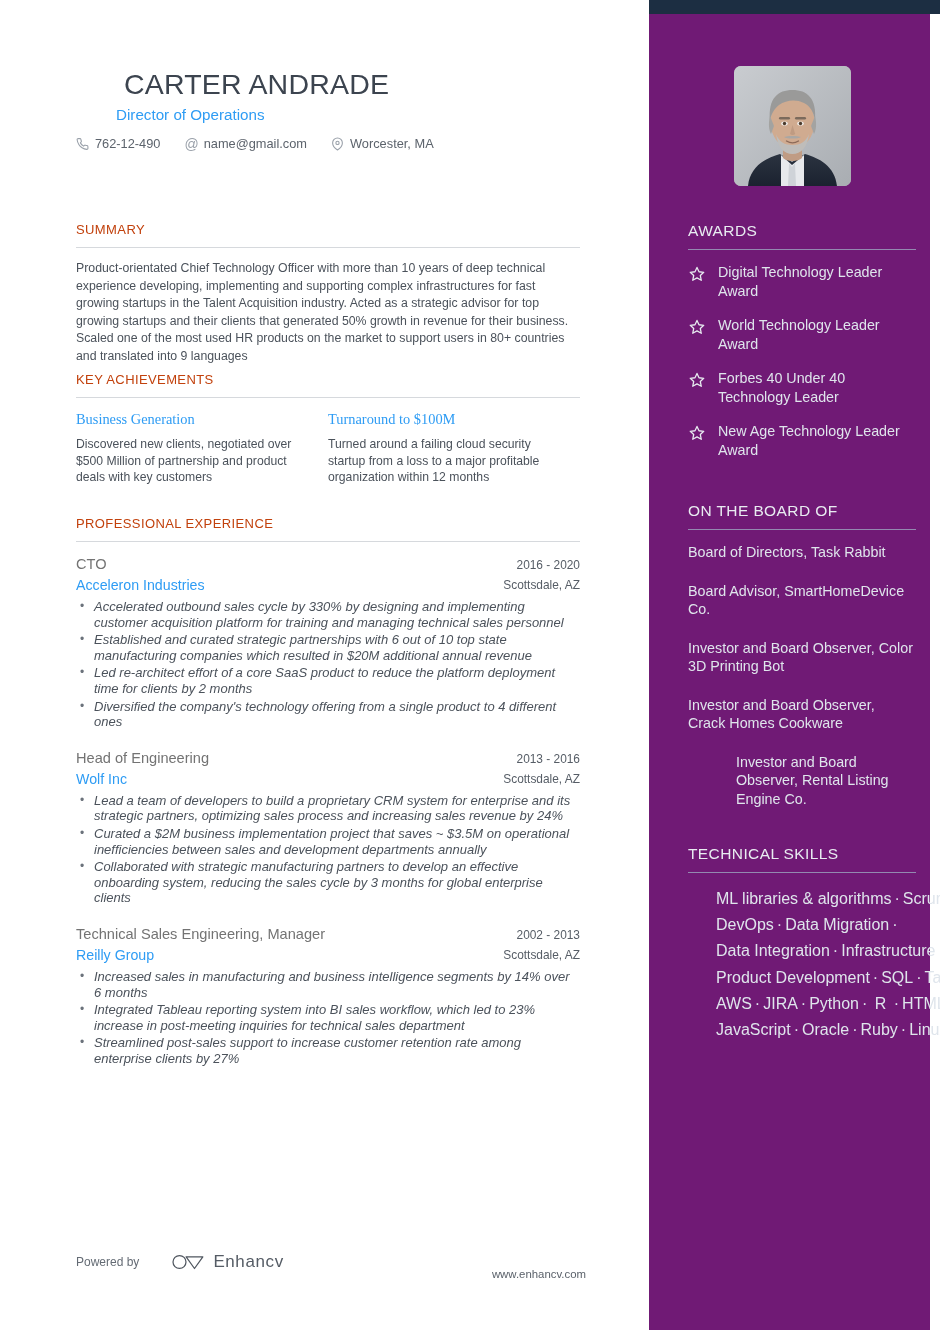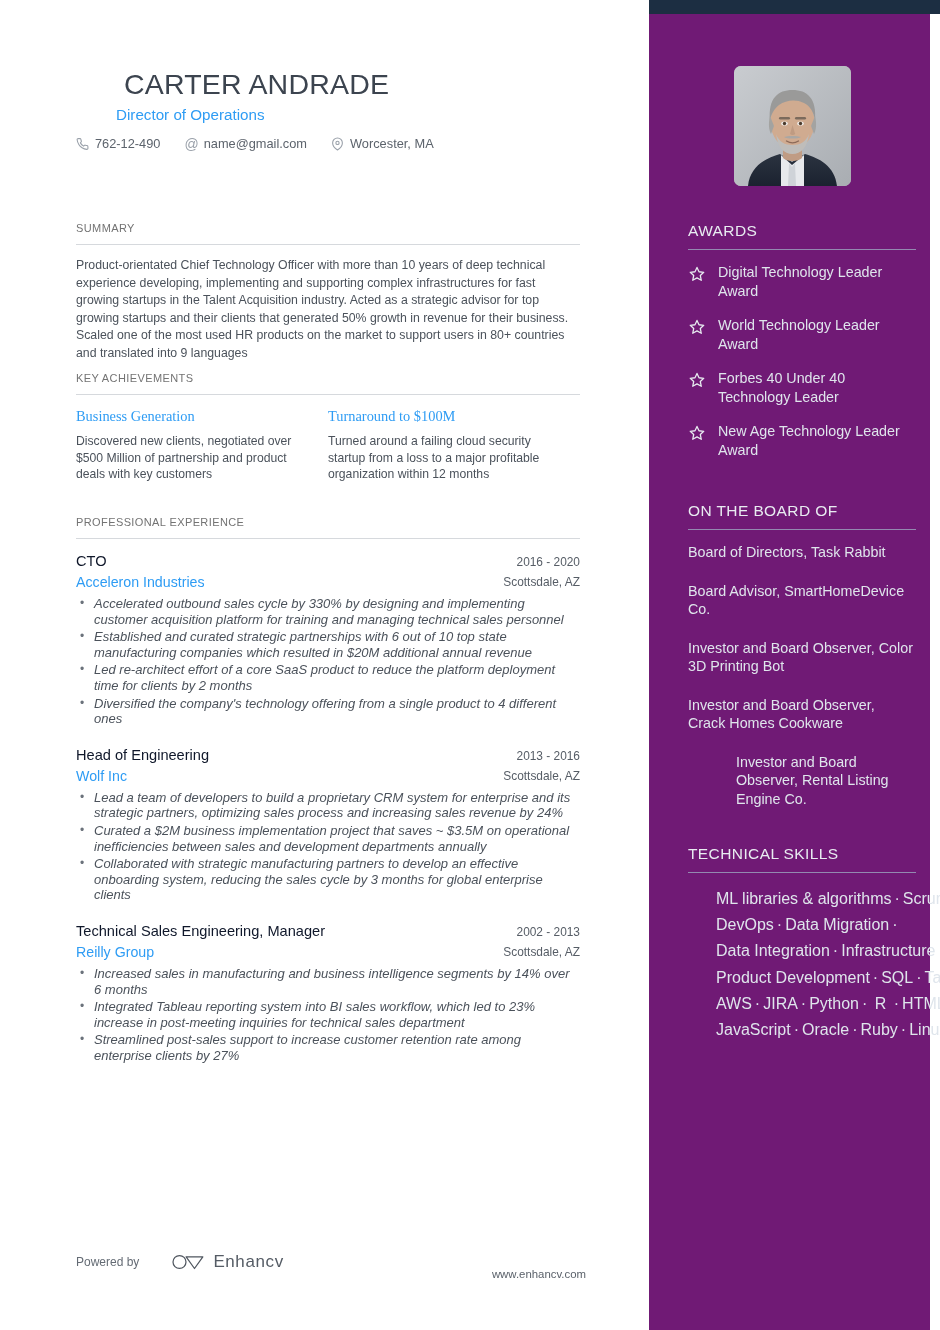--- a/index.html
+++ b/index.html
@@ -85,37 +85,37 @@
     position:absolute; left:76px; top:136px;
     display:flex; align-items:center; font-size:12.8px; color:#5c636c;
   }
   .contact-item { display:flex; align-items:center; margin-right:24px; }
   .contact-item:last-child { margin-right:0; }
   .c-icon { width:13px; height:14px; margin-right:6px; color:#9aa1aa; flex:0 0 13px; }
   .at-glyph { font-size:14px; color:#9aa1aa; margin-right:5px; line-height:1; }
 
   .sec { position:absolute; left:76px; width:504px; }
   .sec-h {
-    font-size:11px; font-weight:400; letter-spacing:.4px; color:#737373;
+    font-size:13px; font-weight:400; letter-spacing:.4px; color:#c2410c;
     padding-bottom:10px;
   }
   .sec-rule { height:1px; background:#d6d9dd; }
 
   .summary-p {
     font-size:12.3px; line-height:17.6px; color:#4b525b; margin-top:12px;
   }
 
   .ach-grid { display:flex; margin-top:13px; }
   .ach-col { width:252px; padding-right:24px; }
   .ach-title { font-size:14.4px; color:#2e9cf4; margin-bottom:8px;font-family:Liberation Serif, serif; }
   .ach-desc { font-size:12.2px; line-height:16.6px; color:#4b525b; }
 
   .job { margin-top:14px; }
   .job-row1 { display:flex; justify-content:space-between; align-items:baseline; }
-  .job-title { font-size:14.6px; color:#0f172a; font-weight:400; }
+  .job-title { font-size:14.6px; color:#737373; font-weight:400; }
   .job-dates { font-size:11.9px; color:#565d66; }
   .job-row2 { display:flex; justify-content:space-between; align-items:center; margin-top:5px; }
   .job-company { font-size:14.2px; color:#2e9cf4; }
   .job-loc { font-size:11.9px; color:#565d66; }
   .bullets { margin-top:6px; }
   .bullet { display:flex; margin-bottom:2px; }
   .bullet-dot {
     flex:0 0 18px; font-size:12px; line-height:15.6px; color:#6b727b; padding-left:4px;
   }
   .bullet-txt { font-size:13px; line-height:15.6px; color:#4b525b;font-style:italic; }

